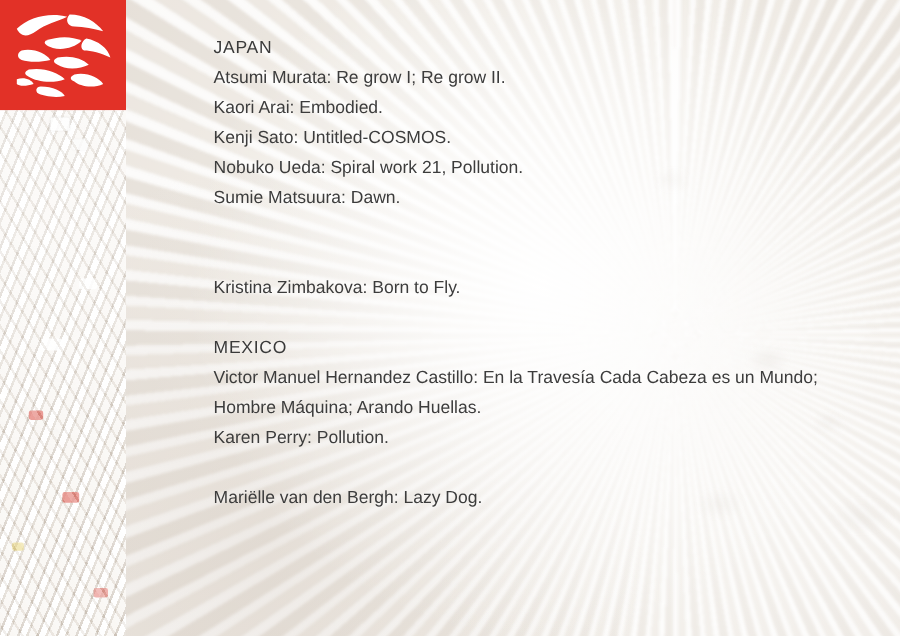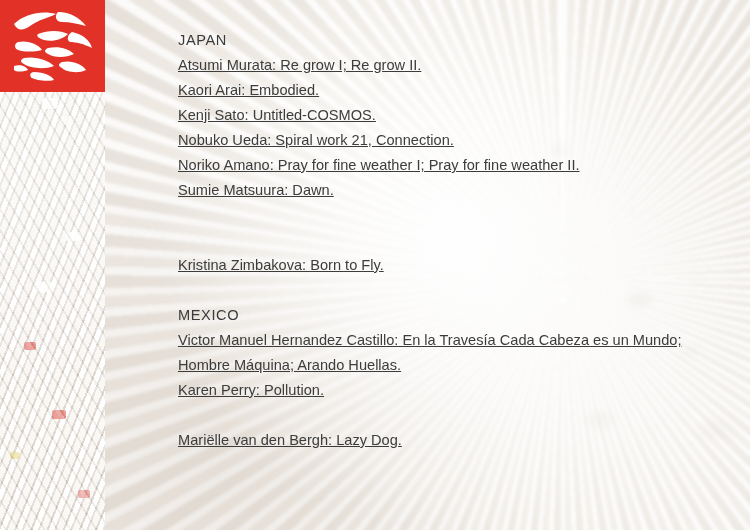--- a/index.html
+++ b/index.html
@@ -158,21 +158,20 @@
     line-height: 25px;
     margin-top: 28px;
   }
   .heading {
     font-weight: 400;
     letter-spacing: .6px;
     color: #3a3a3a;
   }
   .entry {
     white-space: pre-wrap;
-    text-decoration: underline;
   }
   .spacer {
     height: 25px;
   }
 </style>
 </head>
 <body>
 
 <div class="page">
 
@@ -211,22 +210,21 @@
       </div>
     </div>
   </div>
 
   <div class="content">
 
     <div class="heading">JAPAN</div>
     <div class="entry">Atsumi Murata: Re grow I; Re grow II.</div>
     <div class="entry">Kaori Arai: Embodied.</div>
     <div class="entry">Kenji Sato: Untitled-COSMOS.</div>
-    <div class="entry">Nobuko Ueda: Spiral work 21, Connection.</div>
-    <div class="entry">Noriko Amano: Pray for fine weather I; Pray for fine weather II.</div>
+    <div class="entry">Nobuko Ueda: Spiral work 21, Pollution.</div>
     <div class="entry">Sumie Matsuura: Dawn.</div>
     <div class="spacer"></div>
 
     <div class="spacer"></div>
 
     <div class="entry">Kristina Zimbakova: Born to Fly.</div>
     <div class="spacer"></div>
 
     <div class="heading">MEXICO</div>
     <div class="entry">Victor Manuel Hernandez Castillo: En la Travesía Cada Cabeza es un Mundo;

